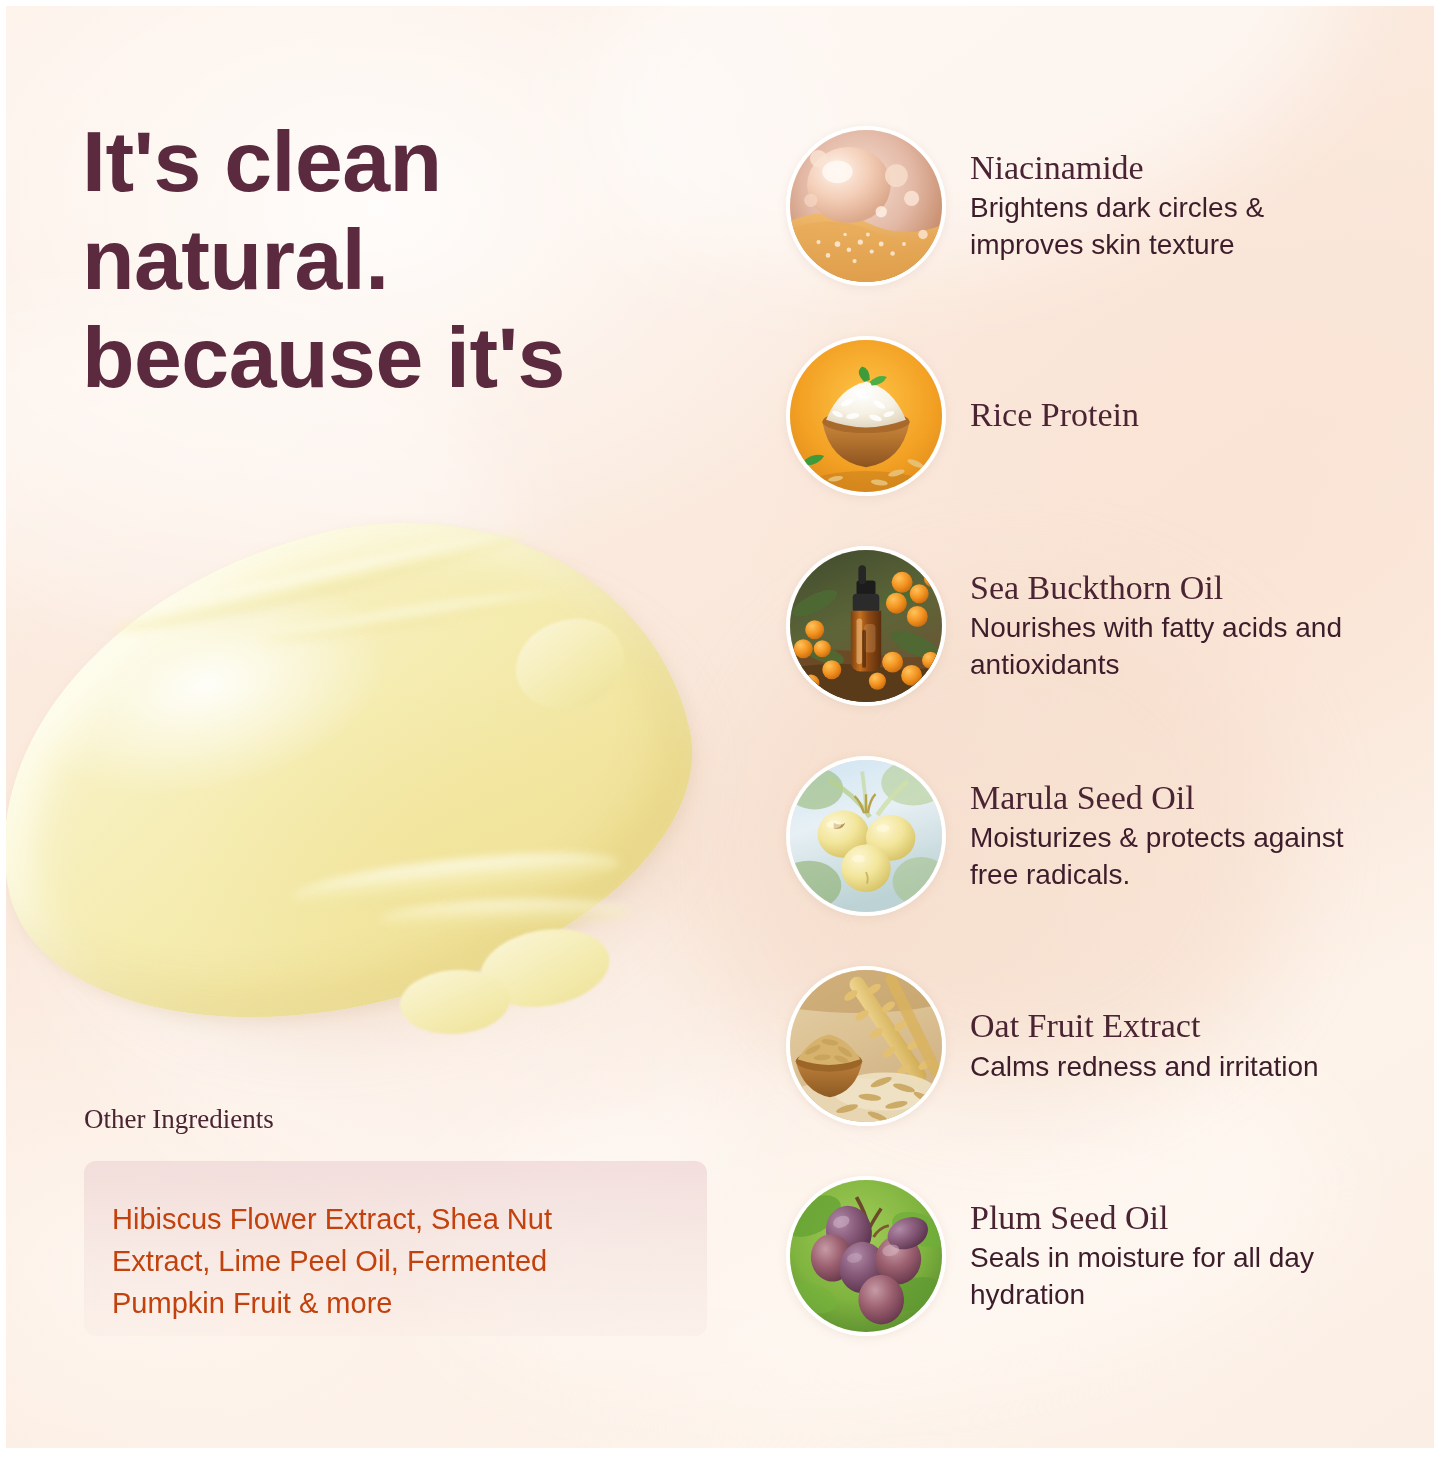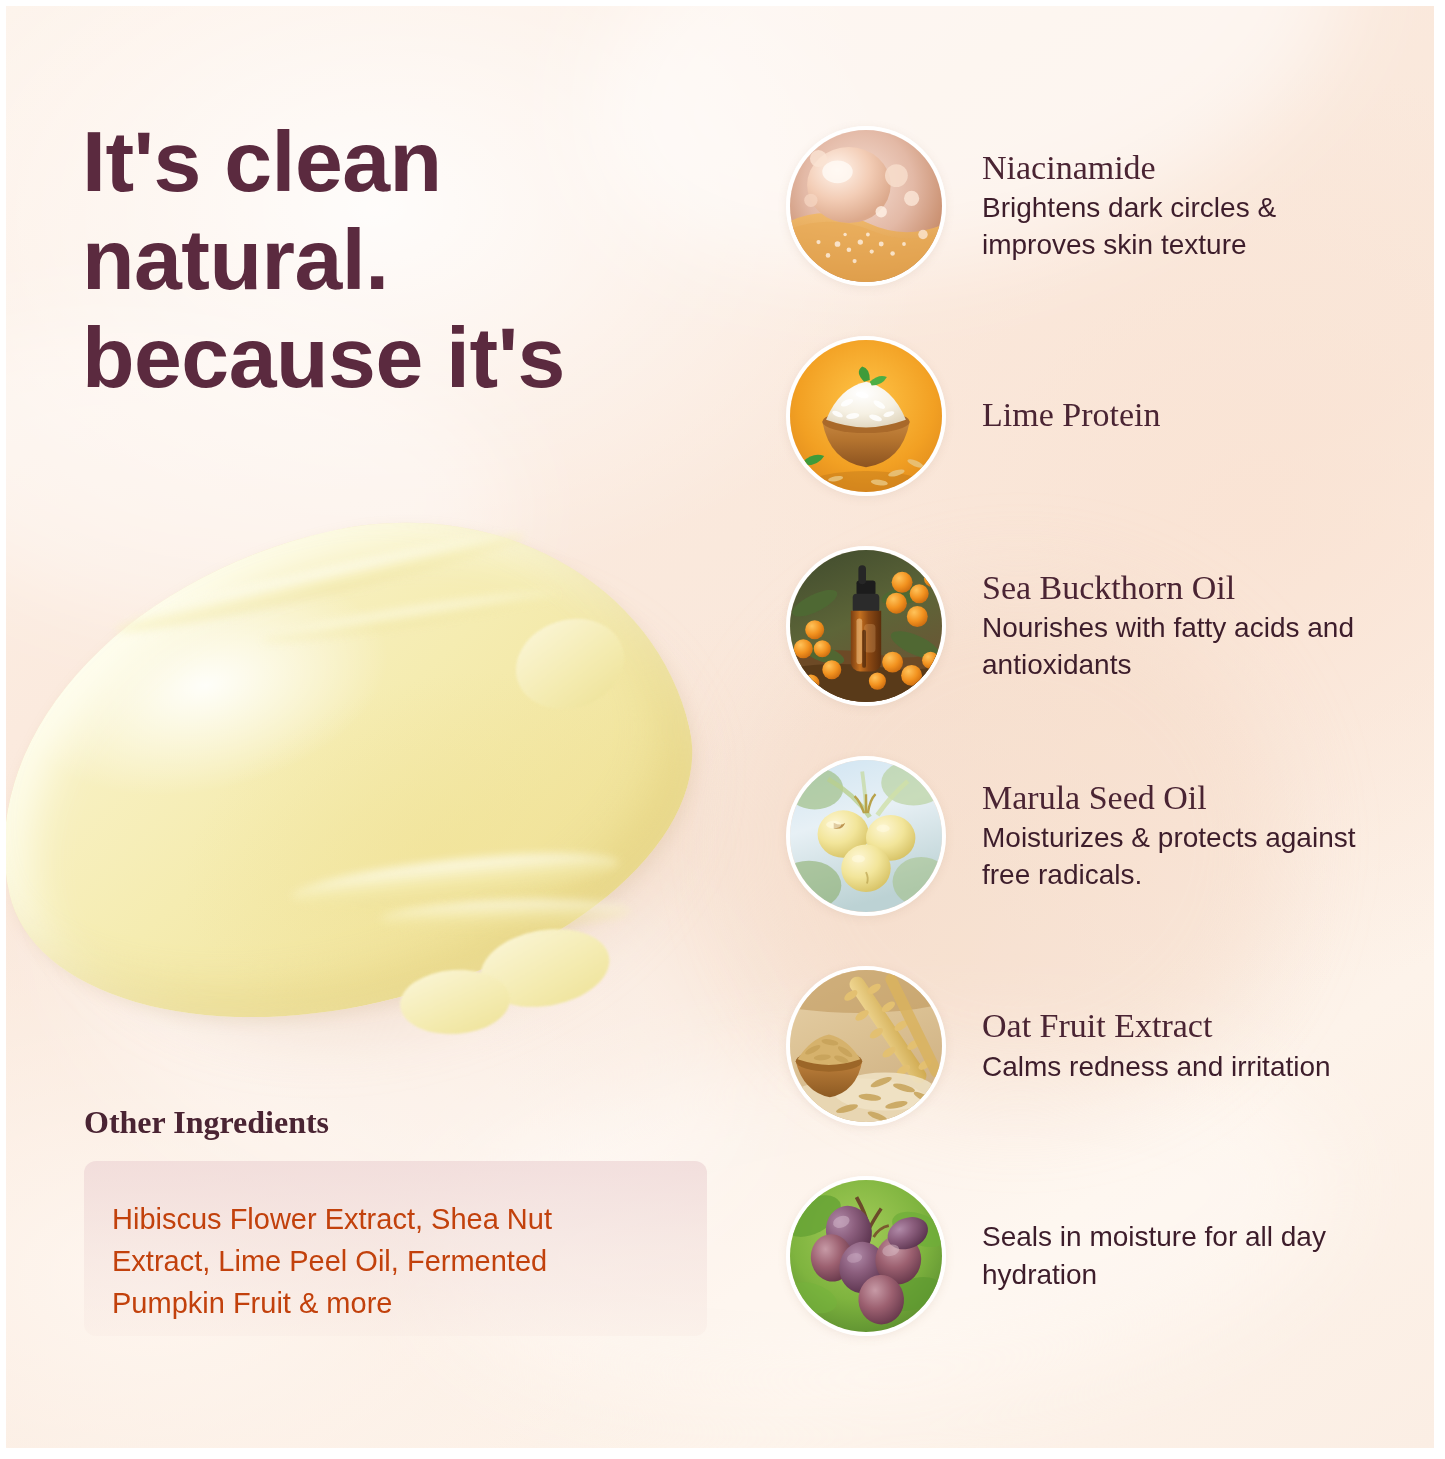--- a/index.html
+++ b/index.html
@@ -117,22 +117,22 @@
   .lobe-1 { left: 555px; top: 120px; width: 110px; height: 88px; transform: rotate(-18deg); }
   .lobe-2 { left: 520px; top: 430px; width: 130px; height: 76px; transform: rotate(-10deg); }
   .lobe-3 { left: 440px; top: 470px; width: 110px; height: 64px; transform: rotate(-4deg); }
 
   
   .other-title {
     position: absolute;
     left: 84px;
     top: 1104px;
     font-family: "Liberation Serif", serif;
-    font-size: 32px;
-    font-weight: 700;
+    font-size: 27px;
+    font-weight: 400;
     color: #4a2433;
   }
   .other-box {
     position: absolute;
     left: 84px;
     top: 1161px;
     width: 623px;
     height: 175px;
     border-radius: 12px;
     background: linear-gradient(180deg, rgba(238,214,214,0.72) 0%, rgba(241,221,218,0.55) 45%, rgba(248,234,227,0.38) 100%);
@@ -168,21 +168,21 @@
     flex: 0 0 auto;
     width: 160px;
     height: 160px;
     border-radius: 50%;
     overflow: hidden;
     border: 4px solid #ffffff;
     box-shadow: 0 2px 10px rgba(160,120,100,0.12);
   }
   .ing-thumb svg { display: block; width: 100%; height: 100%; }
 
-  .ing-text { margin-left: 36px; width: 400px; }
+  .ing-text { margin-left: 24px; width: 400px; }
   .ing-name {
     font-family: "Liberation Serif", serif;
     font-size: 34px;
     font-weight: 400;
     color: #4a2433;
     line-height: 1.16;
     margin-bottom: 2px;
   }
   .ing-desc {
     font-size: 28px;
@@ -329,21 +329,21 @@
           <path d="M14 128 q10 -10 22 -6 q-6 10 -20 10 z" fill="#3f9b3a"></path>
           <g fill="#e8c27a" opacity="0.9">
             <ellipse cx="112" cy="140" rx="9" ry="3" transform="rotate(-16 112 140)"></ellipse>
             <ellipse cx="132" cy="130" rx="9" ry="3" transform="rotate(22 132 130)"></ellipse>
             <ellipse cx="94" cy="150" rx="9" ry="3" transform="rotate(8 94 150)"></ellipse>
             <ellipse cx="48" cy="146" rx="8" ry="2.6" transform="rotate(-10 48 146)"></ellipse>
           </g>
         </svg>
       </div>
       <div class="ing-text">
-        <div class="ing-name">Lime Protein</div>
+        <div class="ing-name">Rice Protein</div>
       </div>
     </div>
 
     <div class="ing-row">
       <div class="ing-thumb">
         <svg viewBox="0 0 160 160" preserveAspectRatio="xMidYMid slice">
           <defs>
             <linearGradient id="sb-bg" x1="0" y1="0" x2="0.4" y2="1">
               <stop offset="0%" stop-color="#3f4a2d"></stop>
                 <stop offset="55%" stop-color="#5d6538"></stop>
@@ -547,20 +547,21 @@
           <ellipse cx="114" cy="84" rx="24" ry="26" fill="url(#plum-g)" transform="rotate(10 114 84)"></ellipse>
           <ellipse cx="124" cy="56" rx="22" ry="16" fill="url(#plum-f)" transform="rotate(-22 124 56)"></ellipse>
           <ellipse cx="96" cy="126" rx="24" ry="26" fill="url(#plum-g)" transform="rotate(-4 96 126)"></ellipse>
           <ellipse cx="54" cy="44" rx="9" ry="6" fill="#cfb2c6" opacity="0.55" transform="rotate(-20 54 44)"></ellipse>
           <ellipse cx="106" cy="74" rx="9" ry="6" fill="#d6b7c1" opacity="0.5" transform="rotate(-14 106 74)"></ellipse>
           <ellipse cx="68" cy="82" rx="8" ry="5" fill="#ccaec4" opacity="0.45" transform="rotate(-10 68 82)"></ellipse>
           <path d="M88 60 q6 -10 16 -12" stroke="#7a5a2e" stroke-width="3" fill="none"></path>
         </svg>
       </div>
       <div class="ing-text">
+        <div class="ing-name">Plum Seed Oil</div>
         <div class="ing-desc">Seals in moisture for all day hydration</div>
       </div>
     </div>
 
   </div>
 
   <div class="edge-white edge-top"></div>
   <div class="edge-white edge-bottom"></div>
   <div class="edge-white edge-left"></div>
   <div class="edge-white edge-right"></div>

